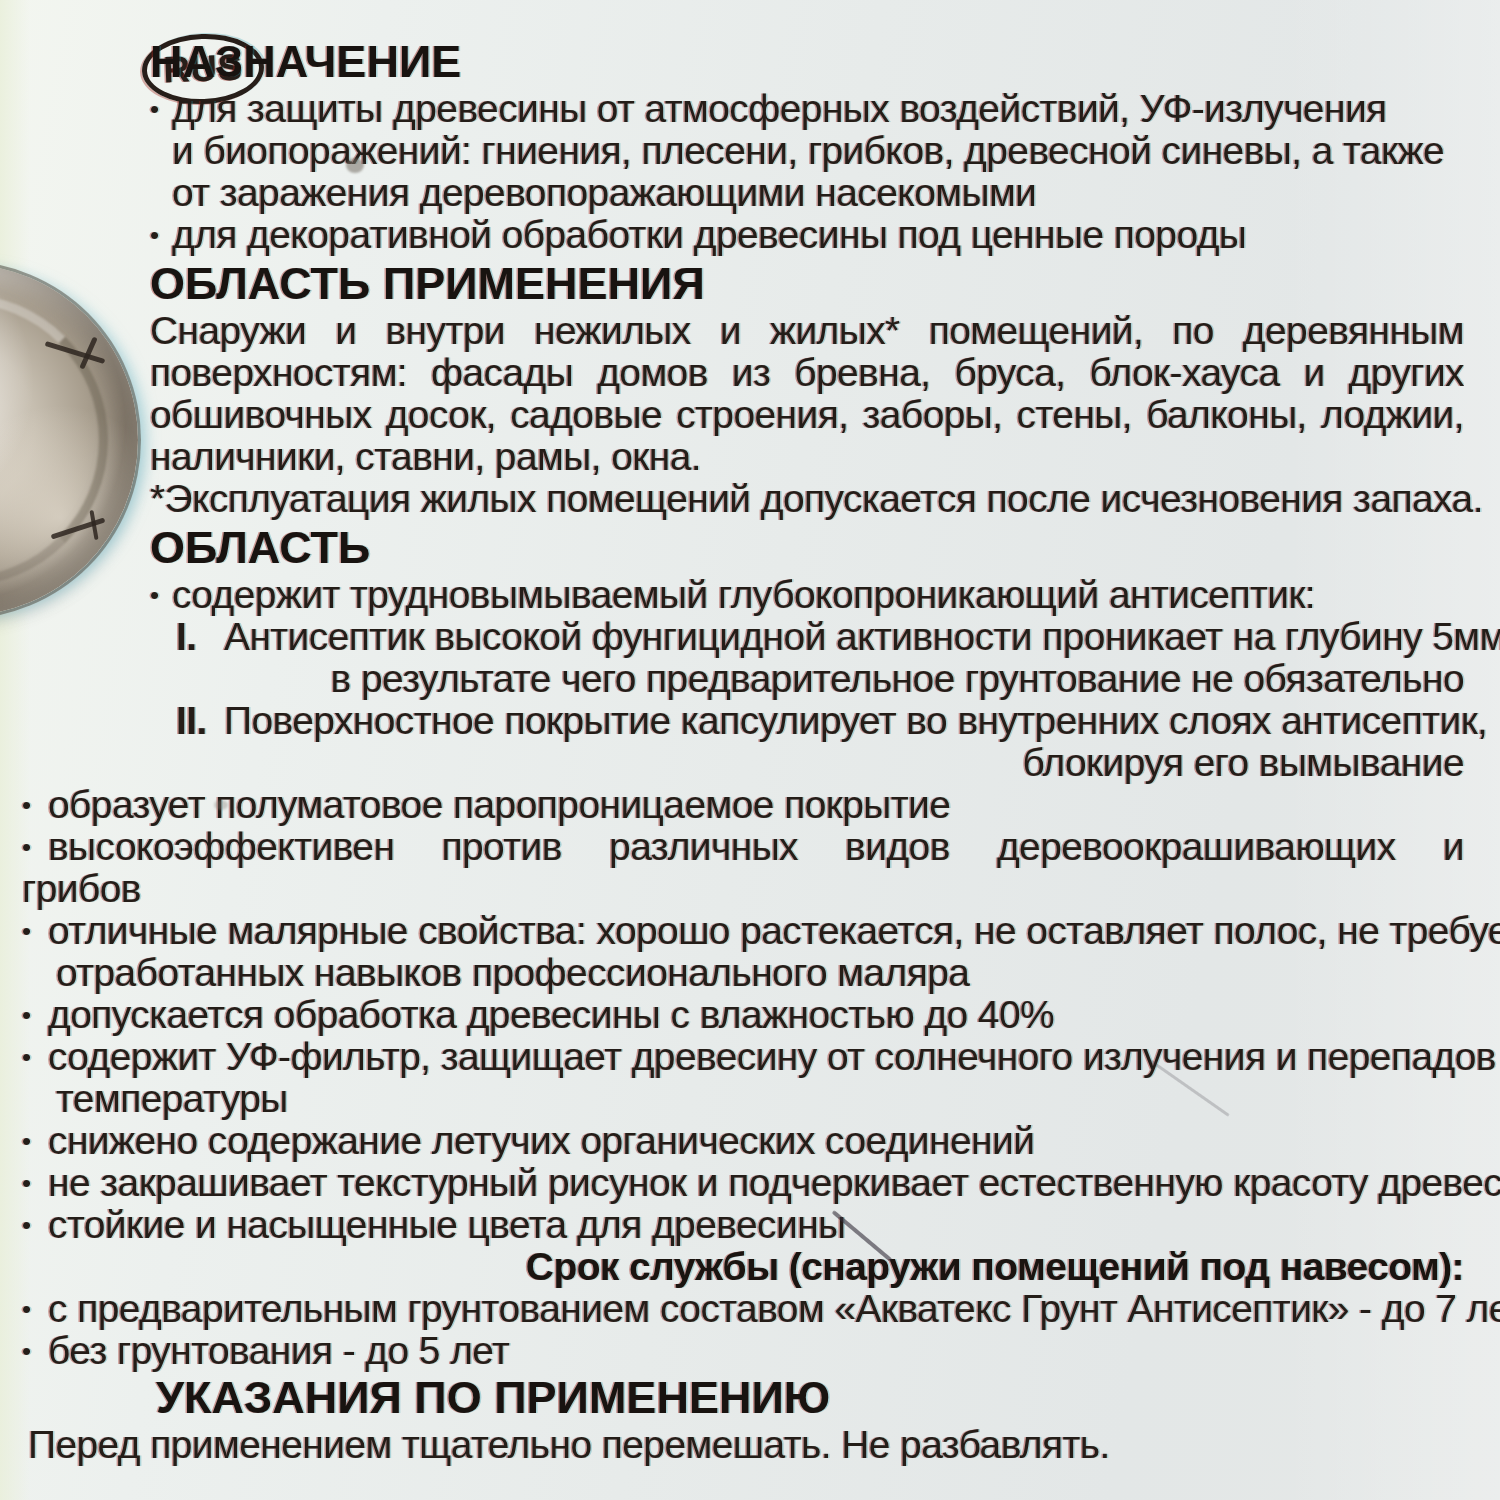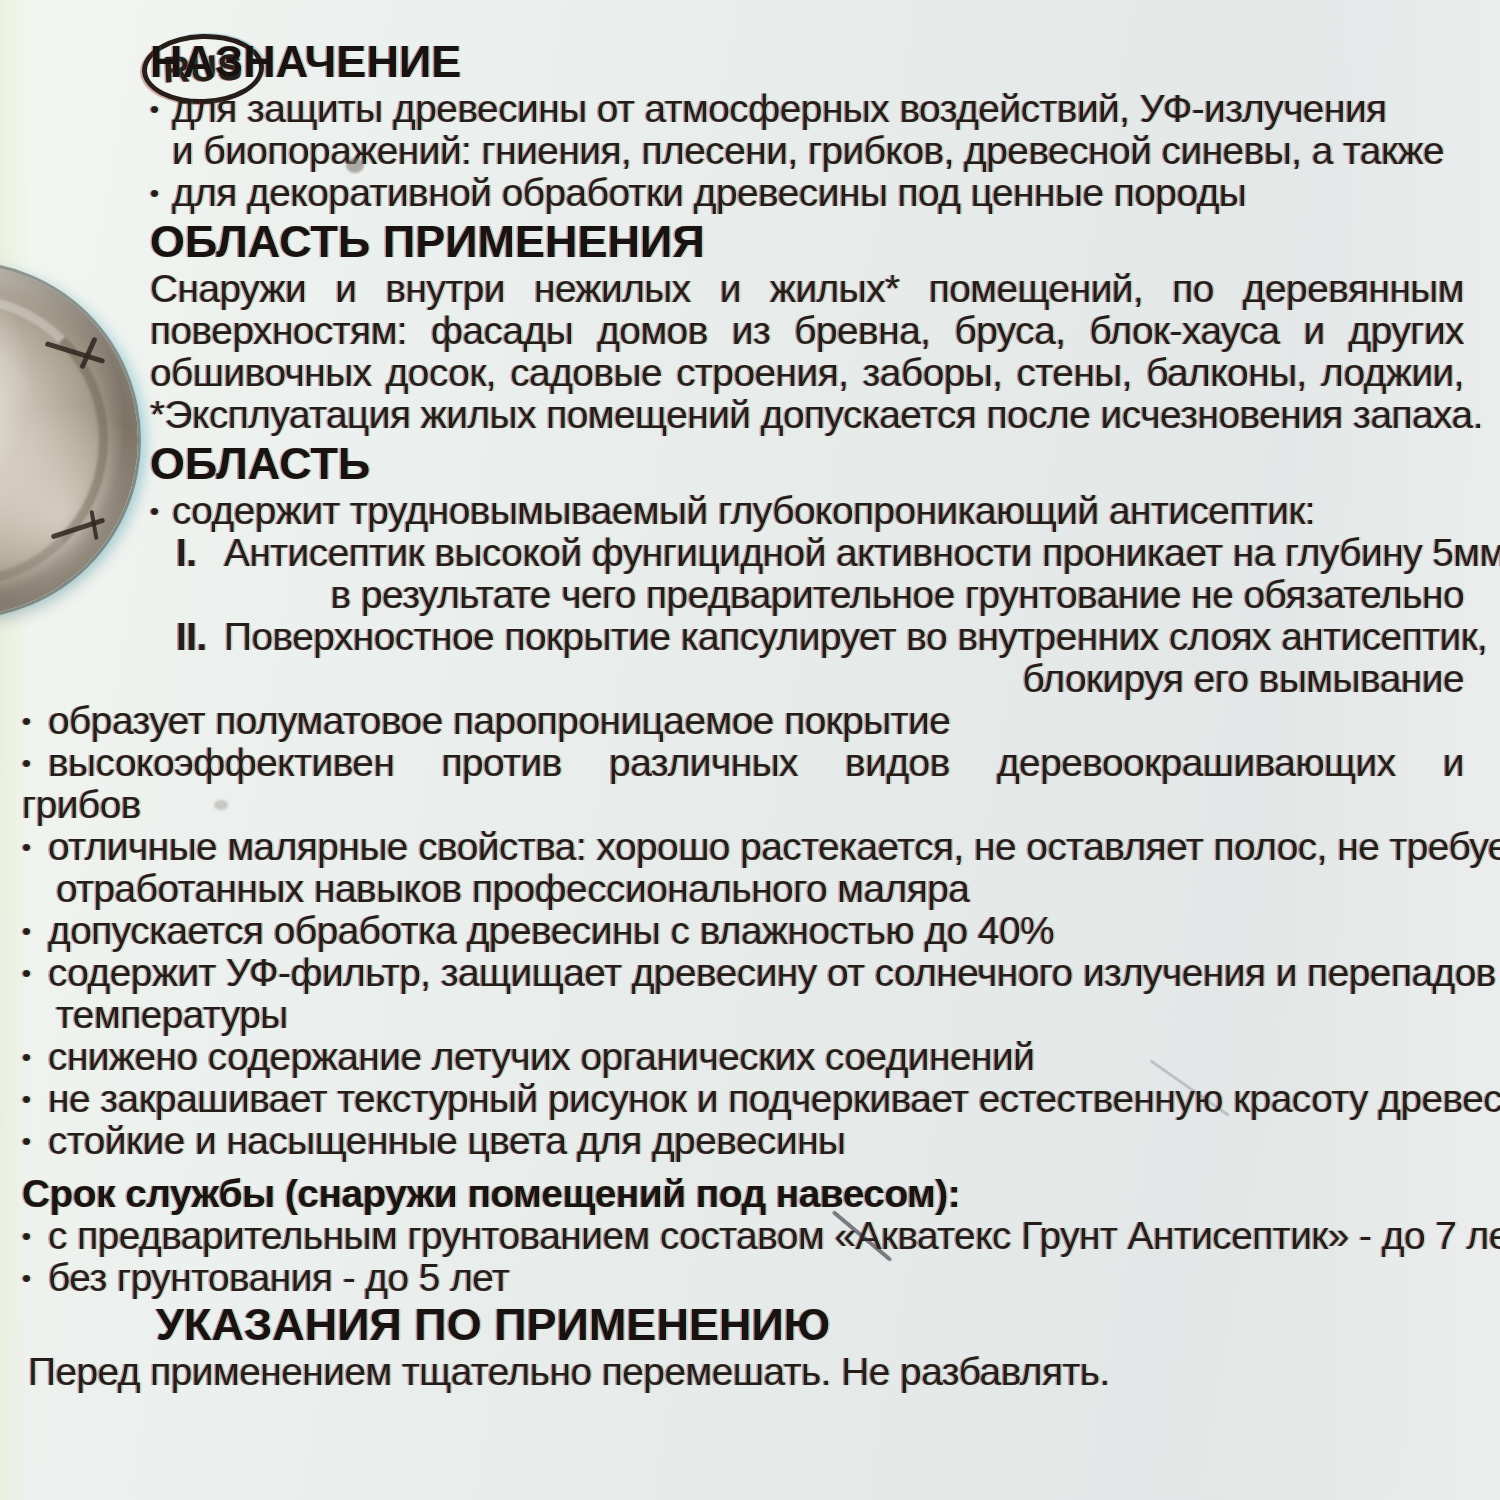--- a/index.html
+++ b/index.html
@@ -58,21 +58,21 @@
   .dot{flex:0 0 22px;font-size:26px;line-height:42px;}
   .cont{padding-left:22px;}
   .rrow{display:flex;padding-left:26px;}
   .rnum{flex:0 0 48px;font-weight:700;}
   .rcont{padding-left:74px;text-align:right;}
   .wide{margin-left:-128px;}
   .wide .h{padding-left:134px;margin:4px 0 2px;}
   .wdot{flex:0 0 26px;font-size:26px;line-height:42px;}
   .c0{padding-left:0;}
   .c34{padding-left:34px;}
-  .bold-head{font-weight:700;color:#1a1410;white-space:nowrap;margin-top:11px;}
+  .bold-head{font-weight:700;color:#1a1410;white-space:nowrap;margin-top:0;text-align:right;}
   .plain{padding-left:6px;}
 
   
   .scratch{position:absolute;background:rgba(52,46,58,.6);border-radius:3px;filter:blur(.4px);}
   .s1{left:860px;top:1198px;width:4px;height:76px;transform:rotate(-50deg);}
   .s2{left:1188px;top:1040px;width:3px;height:96px;transform:rotate(-55deg);opacity:.35;}
   .speck{position:absolute;border-radius:50%;filter:blur(1px);}
   .sp1{left:346px;top:158px;width:18px;height:15px;background:rgba(118,112,102,.55);}
   .sp2{left:214px;top:800px;width:14px;height:10px;background:rgba(130,124,114,.35);}
 </style>
@@ -96,29 +96,31 @@
   </div>
 
   <div class="content">
 
     <div class="h first">НАЗНАЧЕНИЕ</div>
     <div class="brow">
       <span class="dot">•</span>
       <div class="line">для защиты древесины от атмосферных воздействий, УФ-излучения</div>
     </div>
     <div class="line cont">и биопоражений: гниения, плесени, грибков, древесной синевы, а также</div>
+    <div class="line cont">от заражения деревопоражающими насекомыми</div>
     <div class="brow">
       <span class="dot">•</span>
       <div class="line">для декоративной обработки древесины под ценные породы</div>
     </div>
 
     <div class="h">ОБЛАСТЬ ПРИМЕНЕНИЯ</div>
     <div class="j">Снаружи и внутри нежилых и жилых* помещений, по деревянным</div>
     <div class="j">поверхностям: фасады домов из бревна, бруса, блок-хауса и других типов</div>
     <div class="j">обшивочных досок, садовые строения, заборы, стены, балконы, лоджии,</div>
+    <div class="line">наличники, ставни, рамы, окна.</div>
     <div class="line">*Эксплуатация жилых помещений допускается после исчезновения запаха.</div>
 
     <div class="h">ОБЛАСТЬ</div>
     <div class="brow">
       <span class="dot">•</span>
       <div class="line">содержит трудновымываемый глубокопроникающий антисептик:</div>
     </div>
     <div class="rrow">
       <span class="rnum">I.</span>
       <div class="line">Антисептик высокой фунгицидной активности проникает на глубину 5мм,</div>

